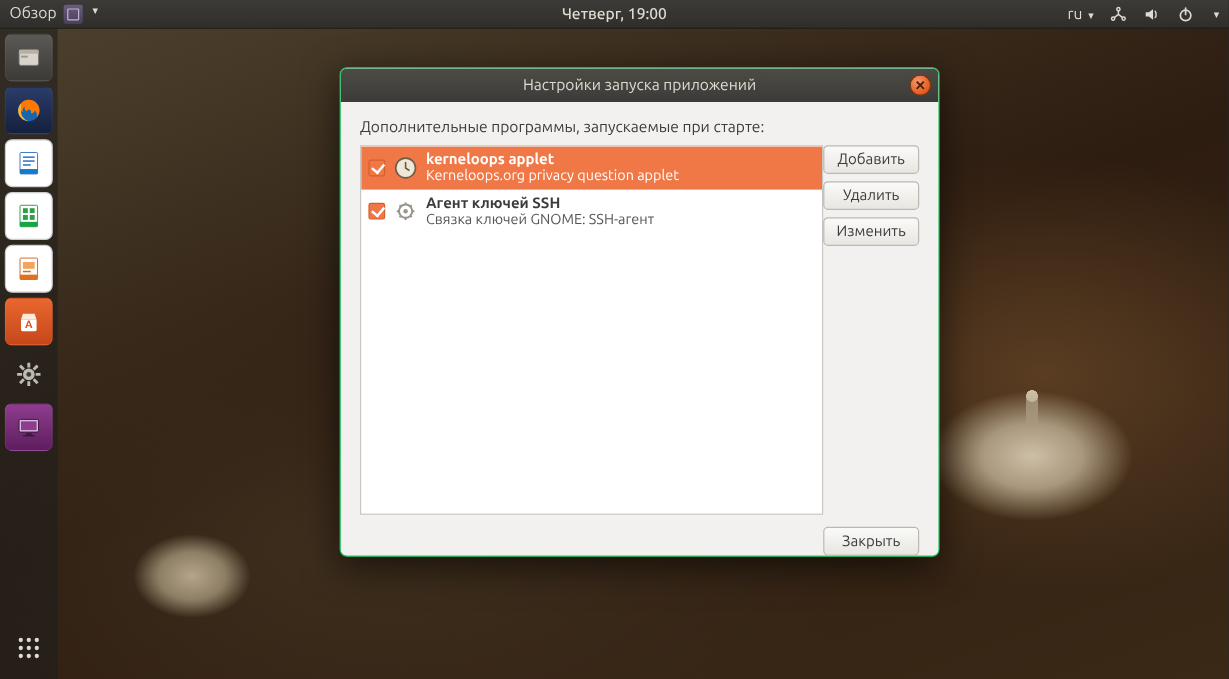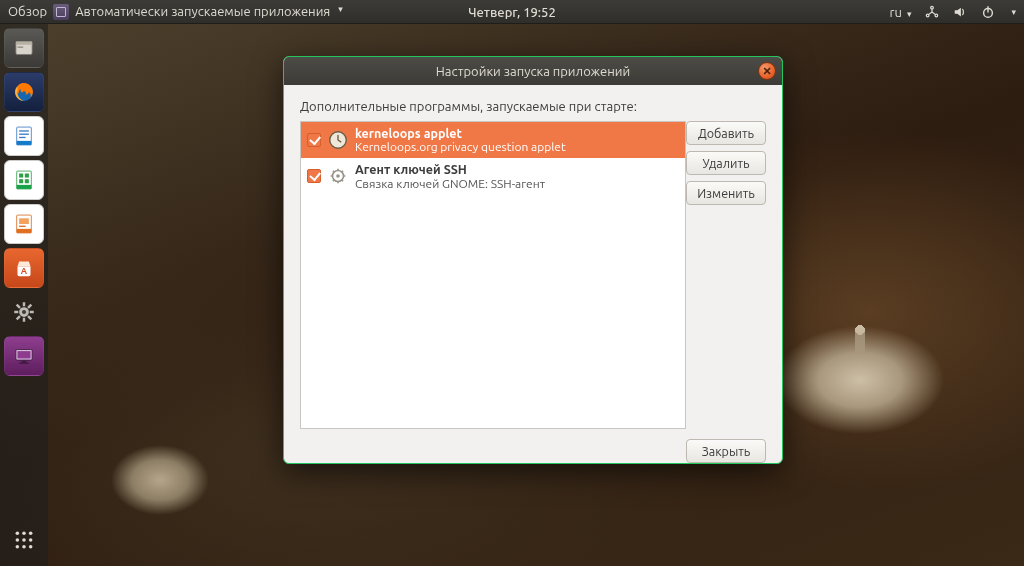--- a/index.html
+++ b/index.html
@@ -99,24 +99,23 @@
 </style>
 </head>
 <body>
 
 <div class="wallpaper"></div>
 
 <div class="topbar">
   <div class="left">
     <span>Обзор</span>
     <span class="win-icon"></span>
-    <span>Автоматически запускаемые приложения</span>
     <span class="tri">▾</span>
   </div>
-  <div class="center">Четверг, 19:52</div>
+  <div class="center">Четверг, 19:00</div>
   <div class="right">
     <span>
       <span>ru</span> <span class="tri">▾</span>
     </span>
     <span class="ic">
       <svg viewBox="0 0 16 16" fill="none" stroke="#dfdbd2" stroke-width="1.4">
           <circle cx="8" cy="3" r="1.5"></circle>
           <circle cx="3" cy="12" r="1.5"></circle>
           <circle cx="13" cy="12" r="1.5"></circle>
           <path d="M8 4.5V8M8 8L4 11M8 8l4 3"></path>

